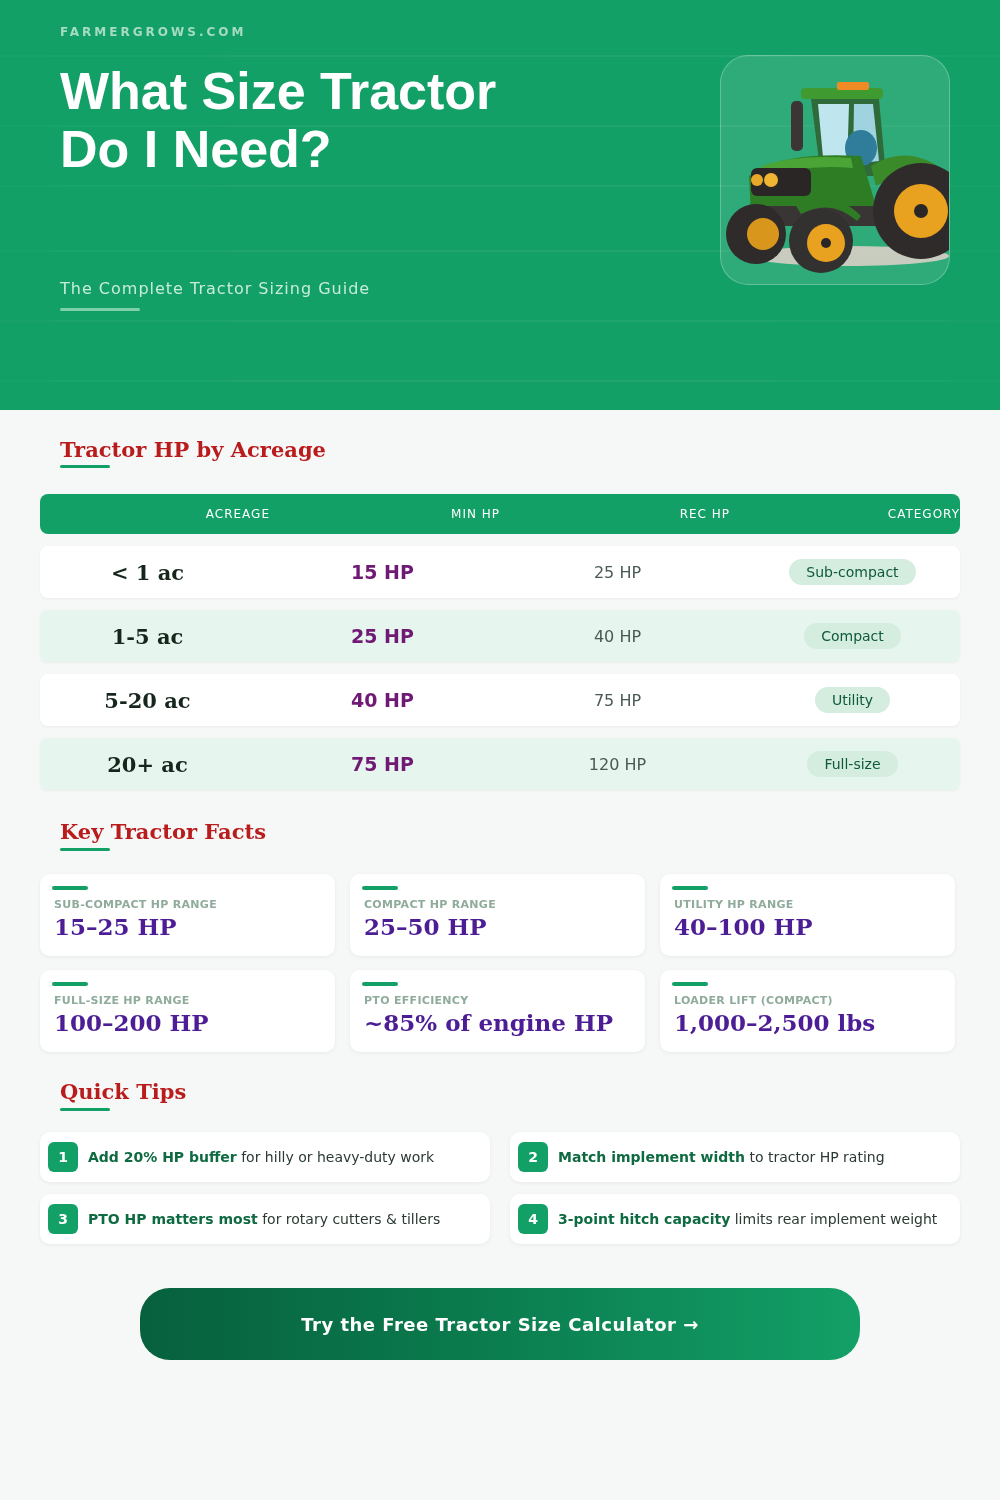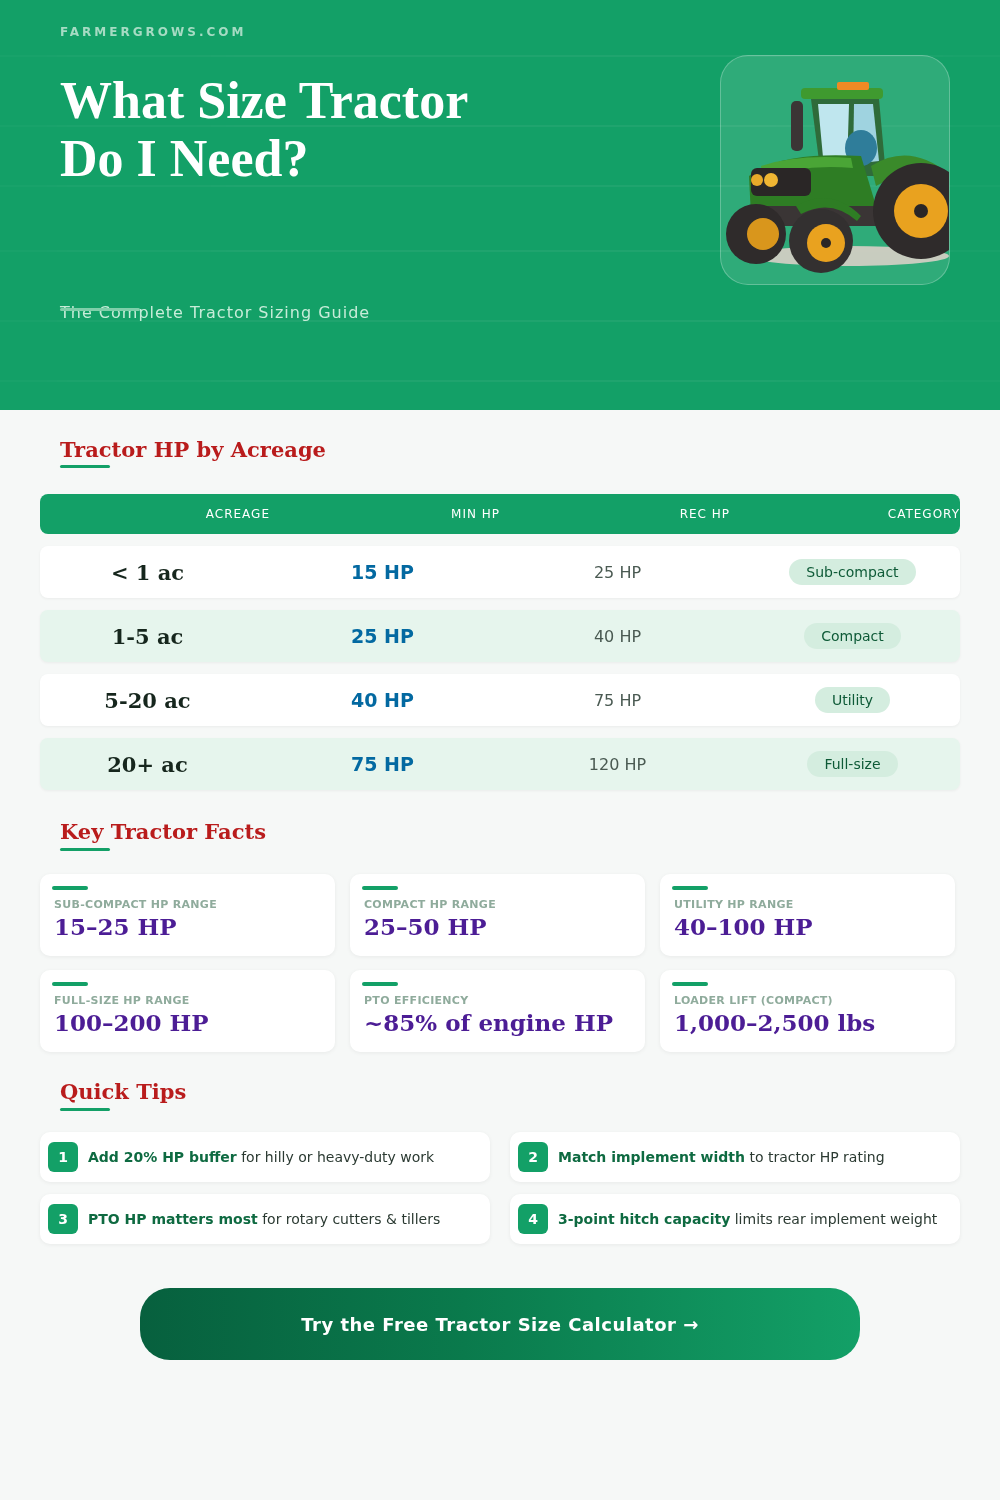--- a/index.html
+++ b/index.html
@@ -11,23 +11,23 @@
     background: #13a067;
     overflow: hidden;
   }
   .hero .wave {
     position: absolute; left: -50px; width: 1100px; height: 2px;
     background: rgba(255,255,255,0.05); border-radius: 50%;
   }
   .site { position: absolute; left: 60px; top: 25px; font-size: 12px; font-weight: bold; letter-spacing: 3px; color: #a6dbc3; }
   .hero-title {
     position: absolute; left: 60px; top: 62px; width: 460px;
-    font-family: Liberation Serif, serif; font-weight: bold; font-size: 52px; line-height: 58px; color: #ffffff; margin-top: 10px;
-  }
-  .hero-sub { position: absolute; left: 60px; top: 279px; font-size: 16px; letter-spacing: 1px; color: #c7ecd9; margin-top: 24px; }
+    font-family: Liberation Sans, sans-serif; font-weight: bold; font-size: 52px; line-height: 58px; color: #ffffff;
+  }
+  .hero-sub { position: absolute; left: 60px; top: 279px; font-size: 16px; letter-spacing: 1px; color: #c7ecd9; }
   .hero-rule { position: absolute; left: 60px; top: 308px; width: 80px; height: 3px; background: #7fcfaa; border-radius: 2px; }
 
   .icon-tile {
     position: absolute; left: 720px; top: 55px; width: 230px; height: 230px;
     border-radius: 28px; background: rgba(255,255,255,0.12);
     border: 1px solid rgba(255,255,255,0.25);
     overflow: hidden;
   }
 
   .section-title {
@@ -44,21 +44,21 @@
   .trow {
     position: absolute; left: 40px; width: 920px; height: 52px;
     border-radius: 8px; display: flex; align-items: center;
     box-shadow: 0 1px 3px rgba(0,0,0,0.05);
     gap: 20px;
   }
   .trow.white { background: #ffffff; }
   .trow.tint { background: #e6f5ed; }
   .trow > div { width: 230px; text-align: center; }
   .c-acre { font-family: "DejaVu Serif", serif; font-weight: bold; font-size: 21px; color: #16261d; }
-  .c-min { font-weight: bold; font-size: 19px; color: #0369a1; }
+  .c-min { font-weight: bold; font-size: 19px; color: #701a75; }
   .c-rec { font-size: 16px; color: #4a5a52; }
   .badge {
     display: inline-block; padding: 5px 17px; border-radius: 14px;
     background: #d4eddf; color: #0e5a37; font-weight: normal; font-size: 14px;
   }
 
   .fact {
     position: absolute; width: 295px; height: 82px; background: #ffffff;
     border-radius: 10px; box-shadow: 0 1px 4px rgba(0,0,0,0.06);
   }

